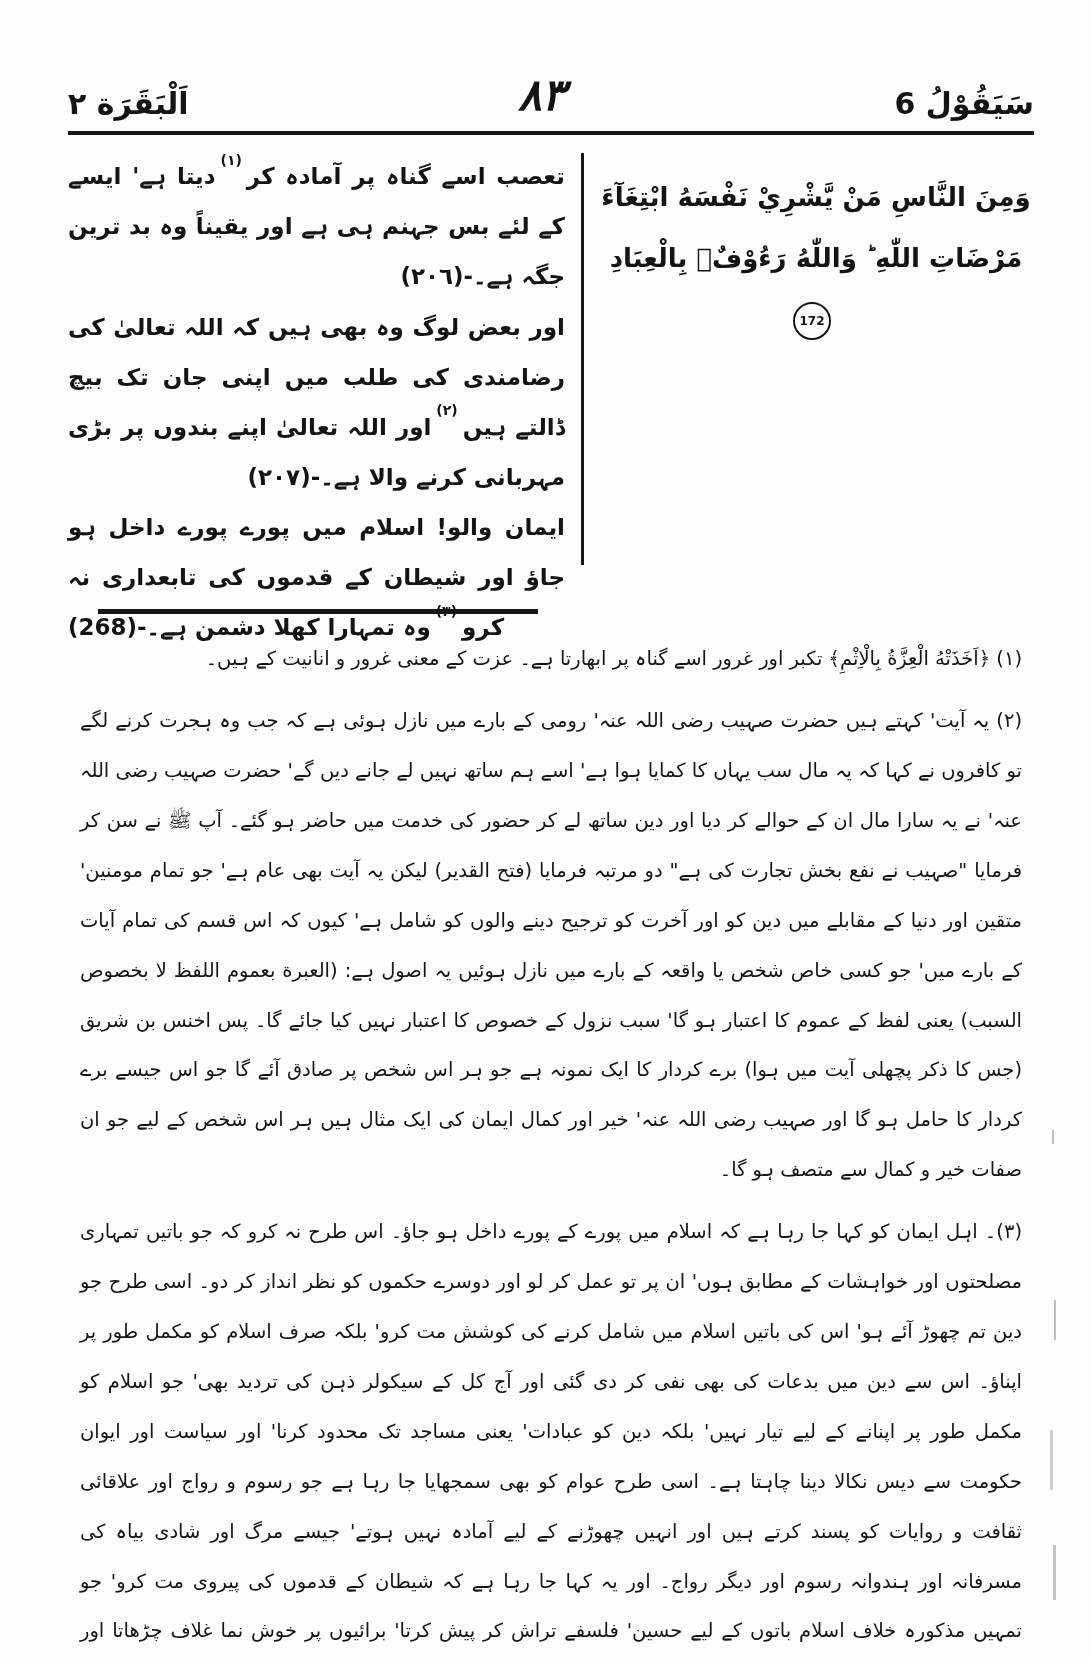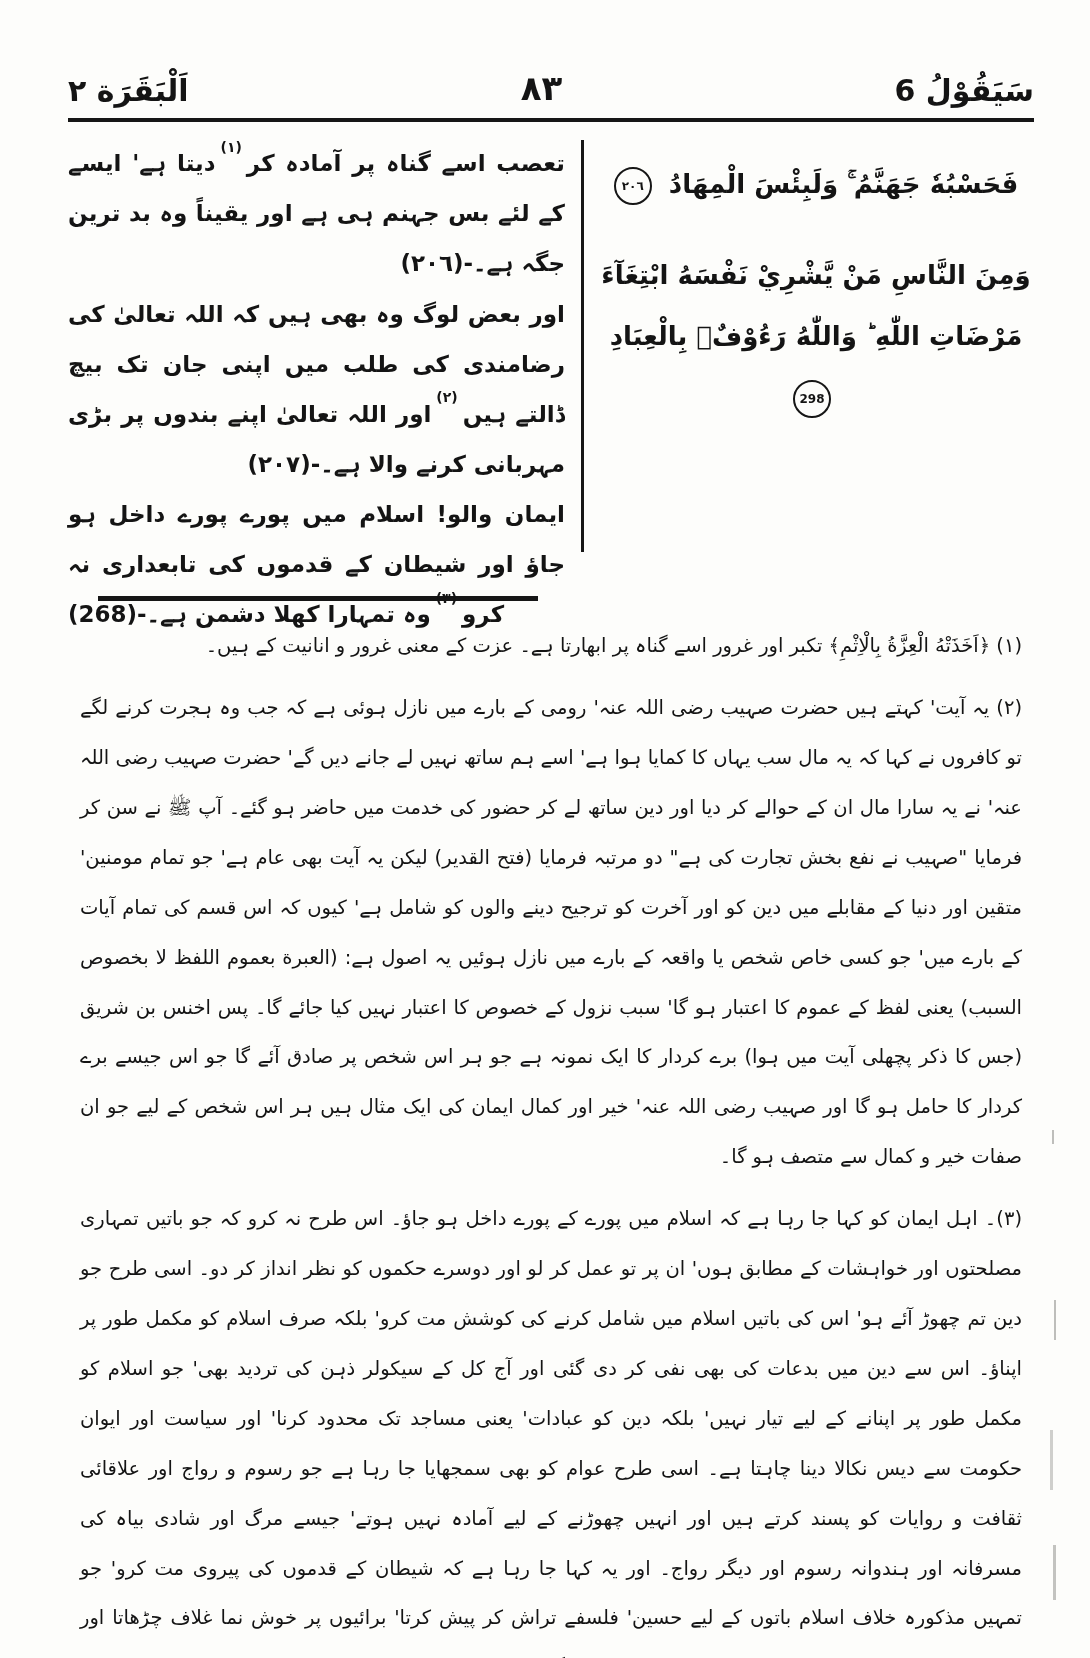--- a/index.html
+++ b/index.html
@@ -15,21 +15,21 @@
     padding:0 56px 0 68px;
     overflow:hidden;
   }
   
   .hdr{
     display:flex;justify-content:space-between;align-items:flex-end;
     padding-top:66px;
     font-size:30px;font-weight:bold;
     line-height:1.3;
   }
-  .hdr .pgnum{font-size:34px;}
+  .hdr .pgnum{font-size:44px;font-style:italic;}
   .hdr-rule{height:4px;background:#161616;margin-top:8px;}
   
   .cols{display:flex;margin-top:12px;height:432px;}
   .quran-col{
     flex:0 0 436px;
     text-align:center;
     font-size:26px;font-weight:bold;
     padding-top:20px;
     line-height:2.35;
   }
@@ -95,26 +95,22 @@
     <span>سَيَقُوْلُ 6</span>
     <span class="pgnum">٨٣</span>
     <span>اَلْبَقَرَة ٢</span>
   </header>
   <div class="hdr-rule"></div>
 
   <section class="cols">
 
     <div class="quran-col">
       <p class="verse">
-        <span>فَحَسْبُهٗ جَهَنَّمُ ۚ وَلَبِئْسَ الْمِهَادُ</span>
-        <span class="ayah-num">٢٠٦</span>
-      </p>
-      <p class="verse">
         <span>وَمِنَ النَّاسِ مَنْ يَّشْرِيْ نَفْسَهُ ابْتِغَآءَ مَرْضَاتِ اللّٰهِ ؕ وَاللّٰهُ رَءُوْفٌۢ بِالْعِبَادِ</span>
-        <span class="ayah-num">298</span>
+        <span class="ayah-num">172</span>
       </p>
     </div>
 
     <div class="col-divider"></div>
 
     <div class="transl-col">
       <p>
         <span>تعصب اسے گناہ پر آمادہ کر</span><sup class="fn-sup">(١)</sup><span>دیتا ہے' ایسے کے لئے بس جہنم ہی ہے اور یقیناً وہ بد ترین جگہ ہے۔-(٢٠٦)</span>
       </p>
       <p>

